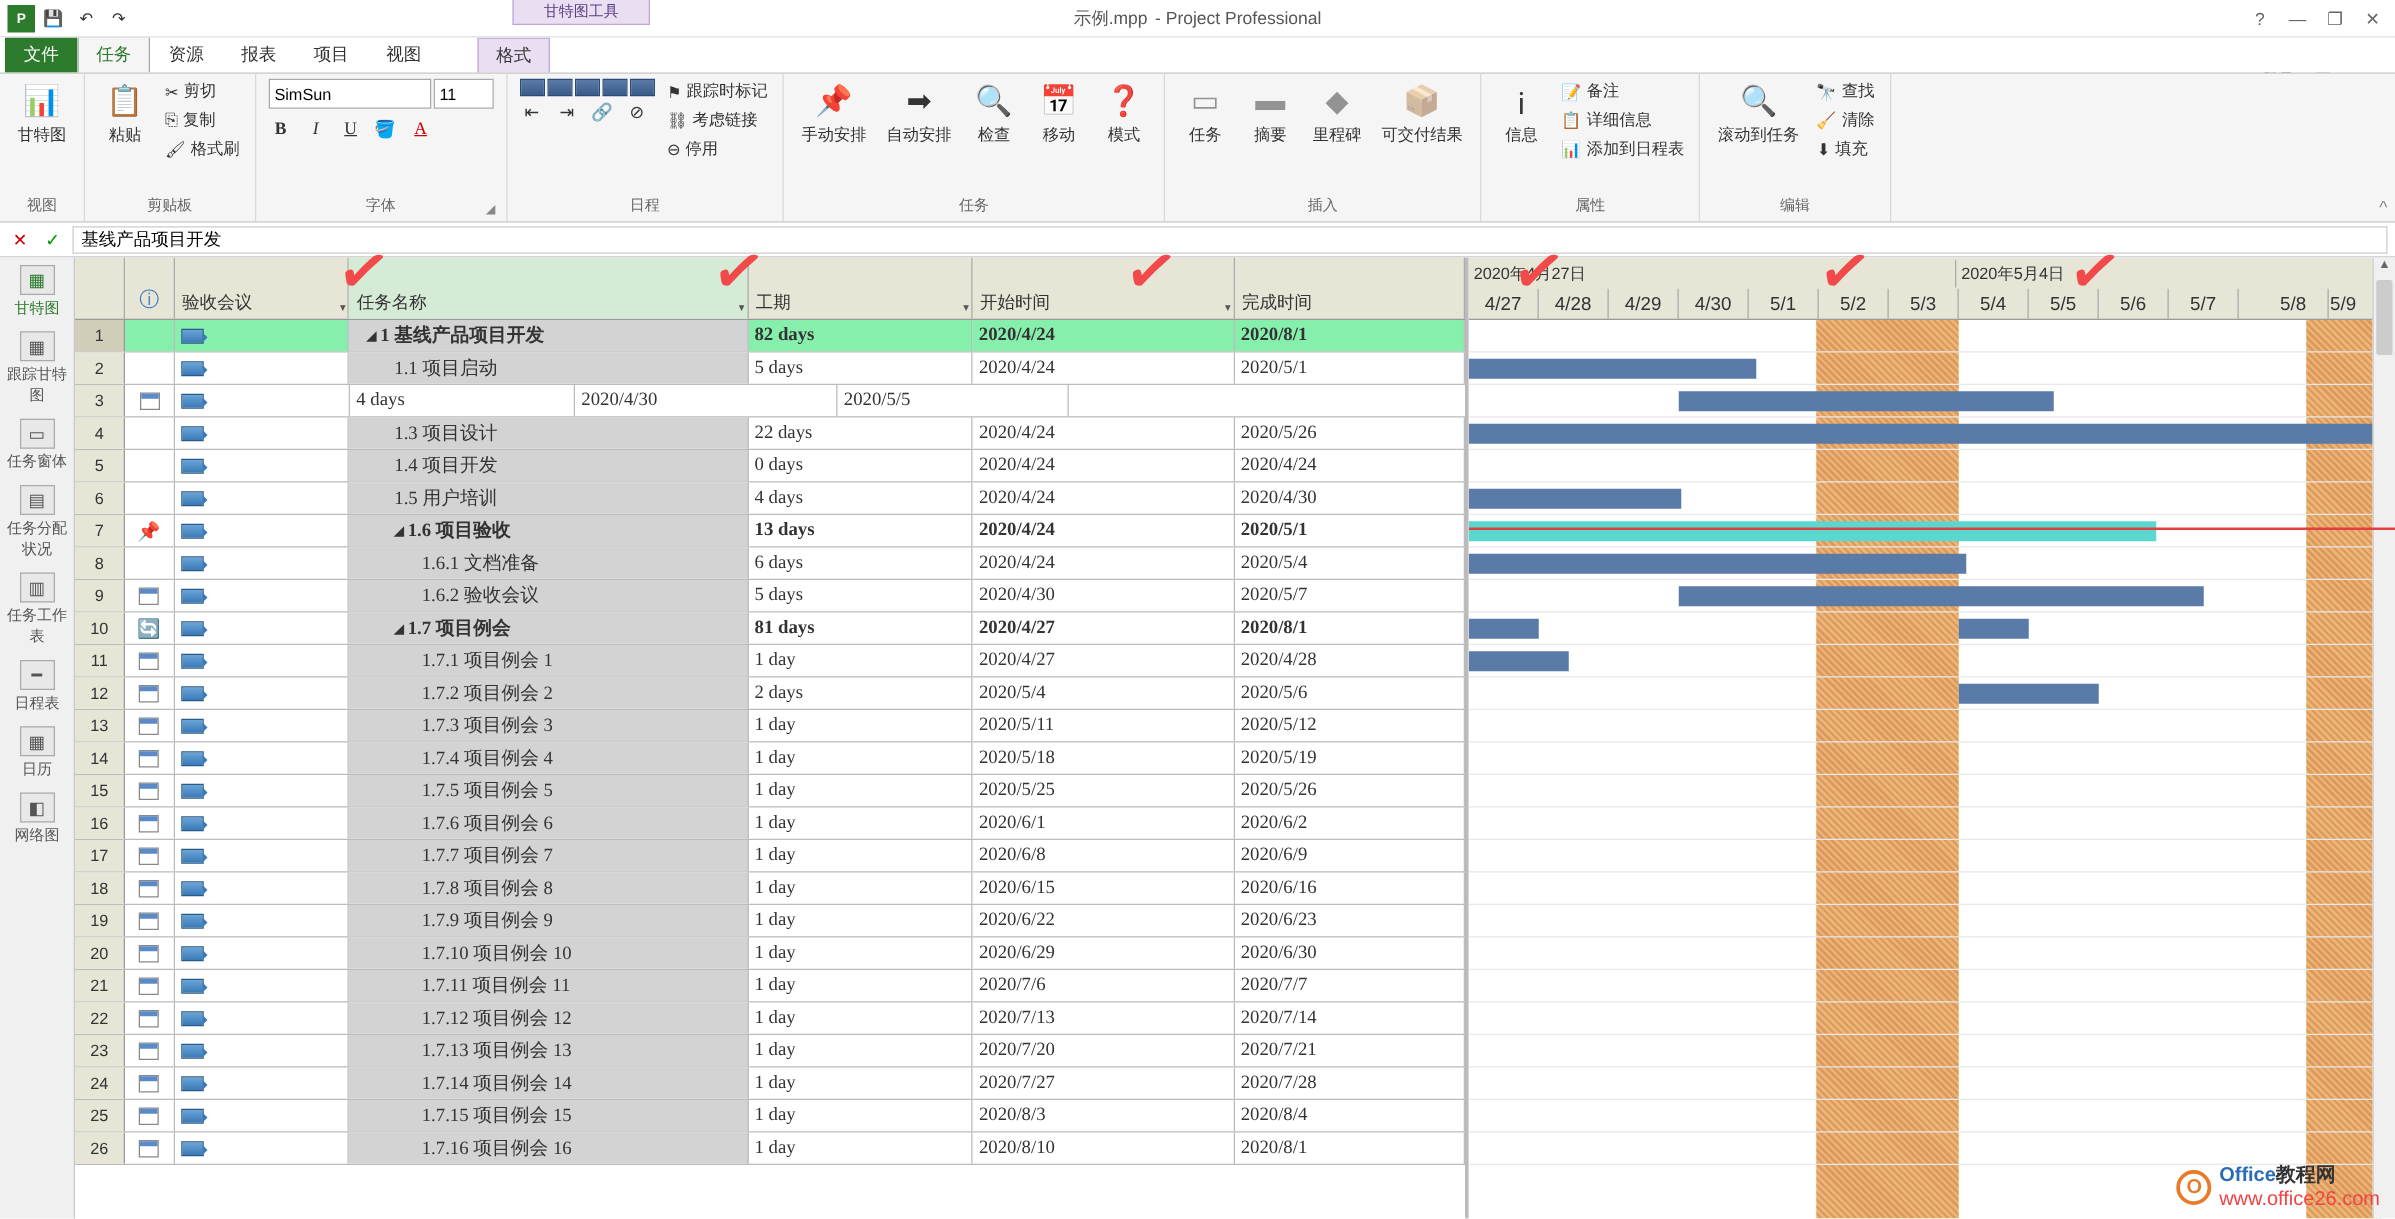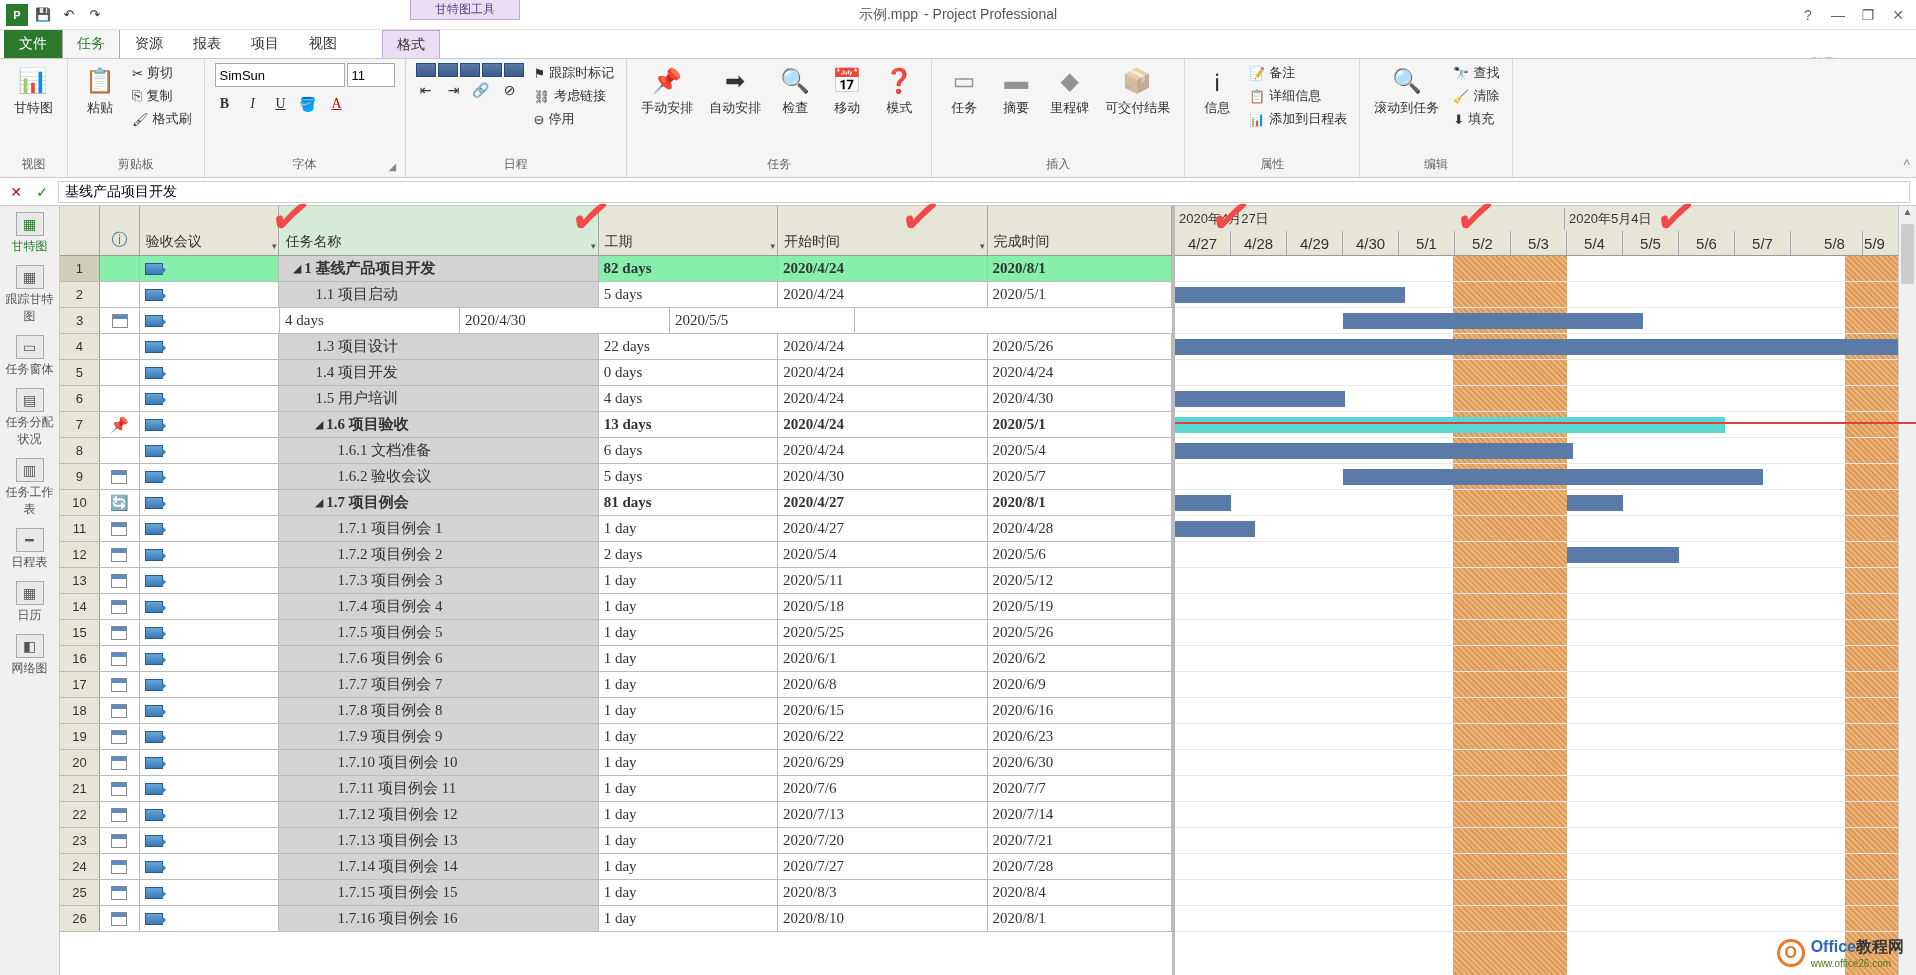--- a/index.html
+++ b/index.html
@@ -95,21 +95,21 @@
 .gantt-bar.cyan { background:#5ad8d0; }
 .wknd { position:absolute; top:0; bottom:0; background:repeating-linear-gradient(45deg,#e8a860,#e8a860 2px,#d88840 2px,#d88840 4px); opacity:0.85; }
 .scroll-v { position:absolute; right:0; top:0; bottom:0; width:18px; background:#f0f0f0; border-left:1px solid #ccc; }
 .scroll-thumb { position:absolute; left:2px; right:2px; top:18px; height:60px; background:#ccc; border-radius:2px; }
 .scroll-arr { position:absolute; left:0; right:0; height:16px; text-align:center; font-size:10px; color:#666; }
 
 
 .watermark { position:absolute; right:12px; bottom:6px; display:flex; align-items:center; gap:6px; font-size:16px; z-index:100; }
 .wm-logo { width:28px; height:28px; border:3px solid #e87a2a; border-radius:50%; display:flex; align-items:center; justify-content:center; color:#e87a2a; font-weight:bold; }
 .wm-text1 { color:#2a6ab8; font-weight:bold; }
-.wm-text2 { color:#4d7c0f; font-size:10px; }
+.wm-text2 { color:#ef4444; font-size:16px; }
 
 .col-info { width:40px; }
 .col-mode { width:140px; }
 .col-name { width:320px; }
 .col-dur { width:180px; }
 .col-start { width:210px; }
 .col-fin { width:185px; }
 </style>
 </head>
 <body>

